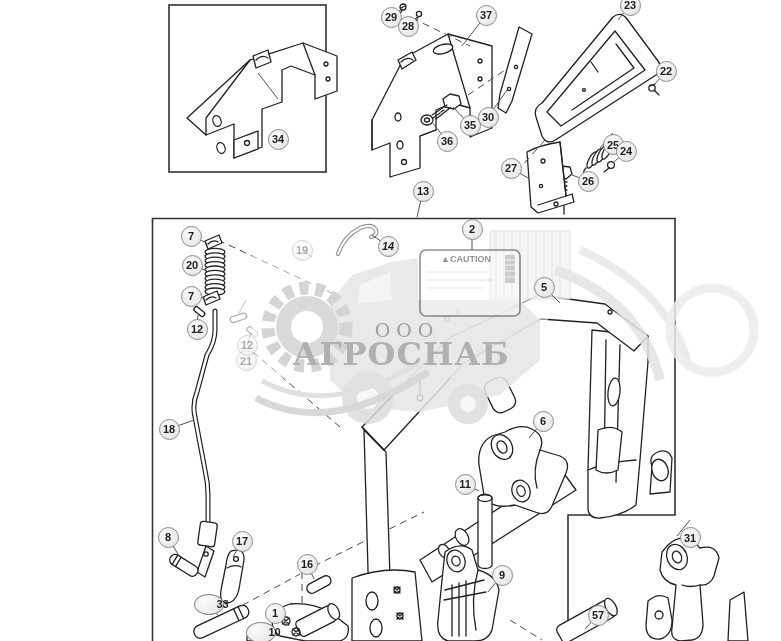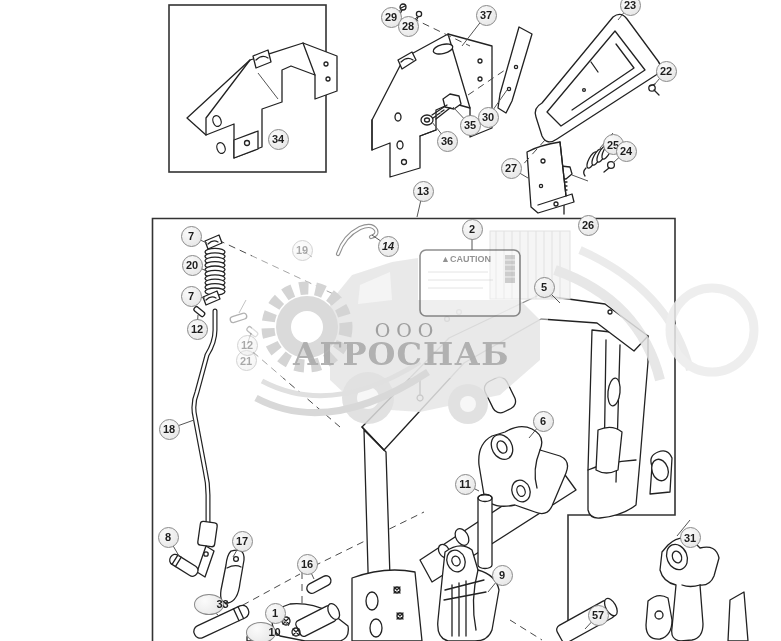--- a/index.html
+++ b/index.html
@@ -361,21 +361,21 @@
       <div class="callout" style="left: 380.5px; top: 6.5px;">29</div>
       <div class="callout" style="left: 397.5px; top: 15.5px;">28</div>
       <div class="callout" style="left: 475.5px; top: 4.5px;">37</div>
       <div class="callout" style="left: 459.5px; top: 114.5px;">35</div>
       <div class="callout" style="left: 436.5px; top: 130.5px;">36</div>
       <div class="callout" style="left: 477.5px; top: 106.5px;">30</div>
       <div class="callout" style="left: 619.5px; top: -5.5px;">23</div>
       <div class="callout" style="left: 655.5px; top: 60.5px;">22</div>
       <div class="callout" style="left: 602.5px; top: 134px;">25</div>
       <div class="callout" style="left: 615.5px; top: 140.5px;">24</div>
-      <div class="callout" style="left: 577.5px; top: 170.5px; margin-top: 44px;">26</div>
+      <div class="callout" style="left: 577.5px; top: 170.5px;">26</div>
       <div class="callout" style="left: 500.5px; top: 157.5px;">27</div>
       <div class="callout" style="left: 412.5px; top: 180.5px;">13</div>
       <div class="callout" style="left: 461.5px; top: 218.5px;">2</div>
       <div class="callout" style="left: 377.5px; top: 235.5px; font-style: italic;">14</div>
       <div class="callout callout--faded" style="left: 291.5px; top: 239.5px;">19</div>
       <div class="callout" style="left: 180.5px; top: 225.5px;">7</div>
       <div class="callout" style="left: 181.5px; top: 254.5px;">20</div>
       <div class="callout" style="left: 180.5px; top: 285.5px;">7</div>
       <div class="callout callout--faded" style="left: 235.5px; top: 306px; margin-top: 44px;">21</div>
       <div class="callout" style="left: 186.5px; top: 318.5px;">12</div>

